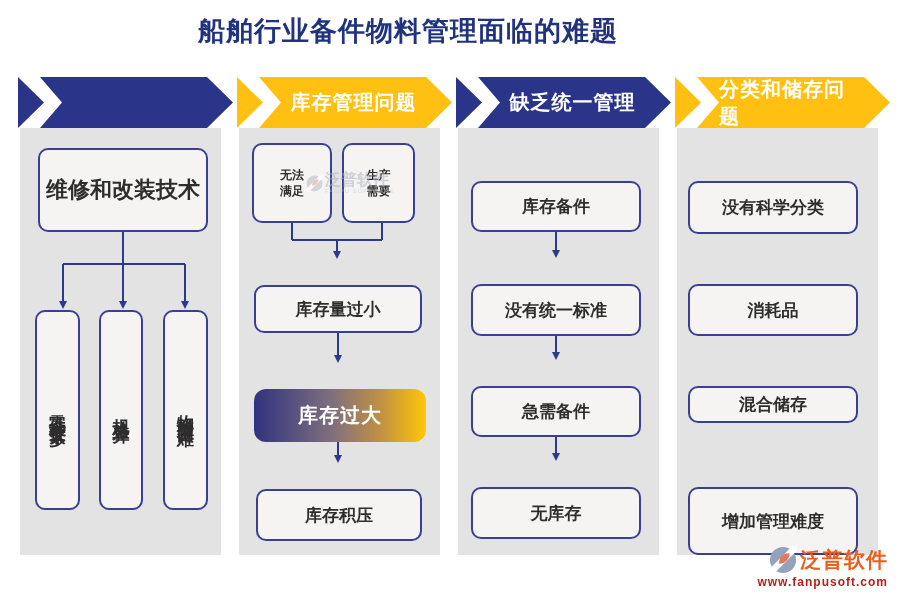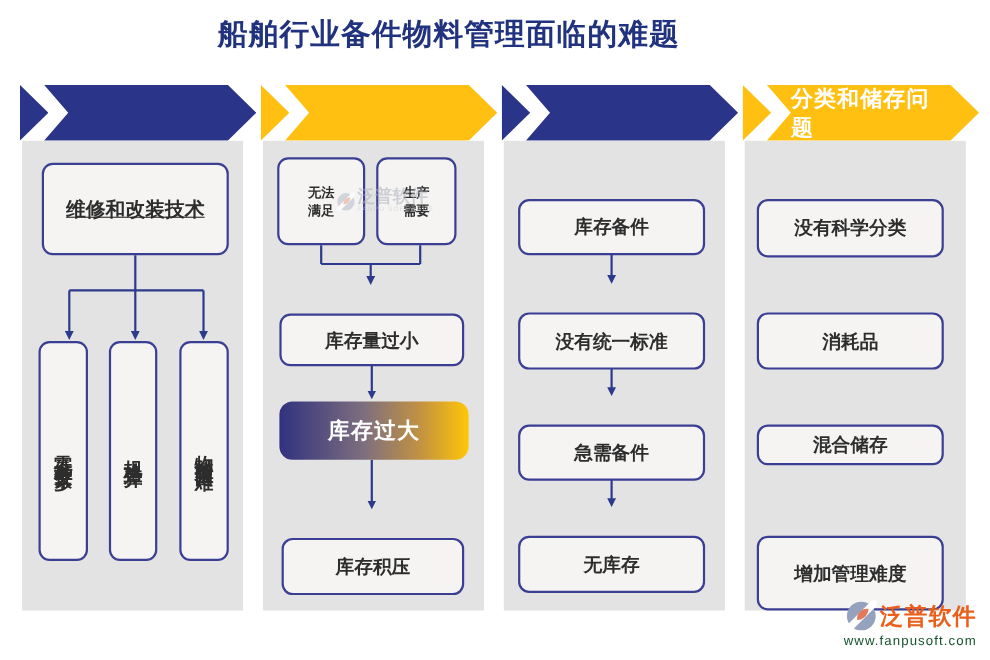--- a/index.html
+++ b/index.html
@@ -35,66 +35,69 @@
     z-index:1;
   }
   .box{
     position:absolute;background:#f5f4f3;border:2px solid #3a3f94;
     border-radius:10px;display:flex;align-items:center;justify-content:center;
     color:#2d2d2d;font-weight:bold;z-index:2;box-sizing:border-box;
     text-align:center;
   }
   .box.two-line{white-space:pre-line;font-size:12px;line-height:1.35;}
   .box.h-label{font-size:17px;margin-top:24px;}
-  .box.root-label{font-size:18px;text-decoration:underline;}
+  .box.root-label{font-size:22px;}
   .vbox span{
     writing-mode:vertical-rl;text-orientation:upright;
     font-size:17px;letter-spacing:3px;font-weight:bold;
   }
   .box.accent{
     border:none;border-radius:12px;color:#ffffff;font-size:20px;
     letter-spacing:1px;
+    margin-top:24px;
   }
   #connector-layer{position:absolute;left:0;top:0;z-index:1;pointer-events:none;}
   .watermark{
     position:absolute;left:306px;top:172px;z-index:3;opacity:.55;
     display:flex;align-items:center;gap:2px;pointer-events:none;
   }
   .watermark .wm-text-wrap{display:flex;flex-direction:column;line-height:1;}
   .watermark .wm-brand{font-size:16px;font-weight:bold;color:#aeb2bc;}
   .watermark .wm-sub{font-size:6px;color:#c3c7cf;letter-spacing:1px;}
   .logo{
     position:absolute;right:12px;top:546px;z-index:3;
     display:flex;flex-direction:column;align-items:flex-end;
   }
   .logo .logo-row{display:flex;align-items:center;gap:3px;}
   .logo .logo-brand{font-size:21px;font-weight:bold;color:#e95f1c;letter-spacing:1px;}
-  .logo .logo-site{font-size:12px;font-weight:normal;color:#14532d;letter-spacing:1px;margin-top:1px;}
+  .logo .logo-site{font-size:12px;font-weight:bold;color:#b91c1c;letter-spacing:1px;margin-top:1px;}
 </style>
 </head>
 <body>
 
 <div class="title">船舶行业备件物料管理面临的难题</div>
 
 <div class="column-bg" style="left:20px"></div>
 <div class="column-bg" style="left:239px"></div>
 <div class="column-bg" style="left:458px"></div>
 <div class="column-bg" style="left:677px"></div>
 
 <div class="banner" style="left:18px">
   <div class="tri" style="background: rgb(42, 53, 137);"></div>
   <div class="banner-body" style="background: rgb(42, 53, 137);"></div>
 </div>
 <div class="banner" style="left:237px">
   <div class="tri" style="background: rgb(255, 192, 17);"></div>
   <div class="banner-body" style="background: rgb(255, 192, 17);"></div>
+  <div class="banner-label">库存管理问题</div>
 </div>
 <div class="banner" style="left:456px">
   <div class="tri" style="background: rgb(42, 53, 137);"></div>
   <div class="banner-body" style="background: rgb(42, 53, 137);"></div>
+  <div class="banner-label">缺乏统一管理</div>
 </div>
 <div class="banner" style="left:675px">
   <div class="tri" style="background: rgb(255, 192, 17);"></div>
   <div class="banner-body" style="background: rgb(255, 192, 17);"></div>
   <div class="banner-label">分类和储存问题</div>
 </div>
 
 <svg id="connector-layer" width="900" height="600">
   <defs>
     <marker id="arrow" viewBox="0 0 4 4" refX="0.5" refY="2" markerWidth="4" markerHeight="4" orient="auto">

